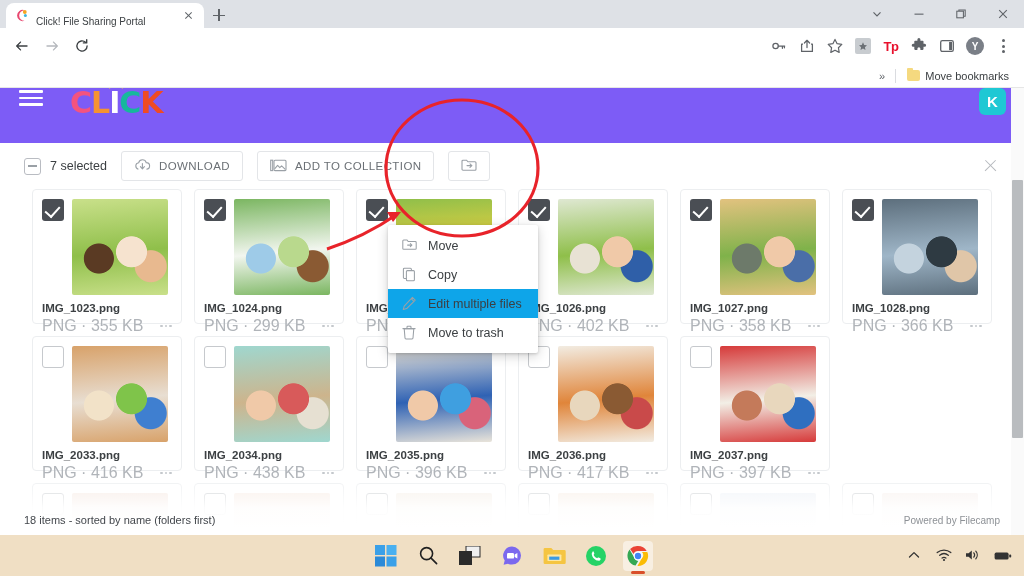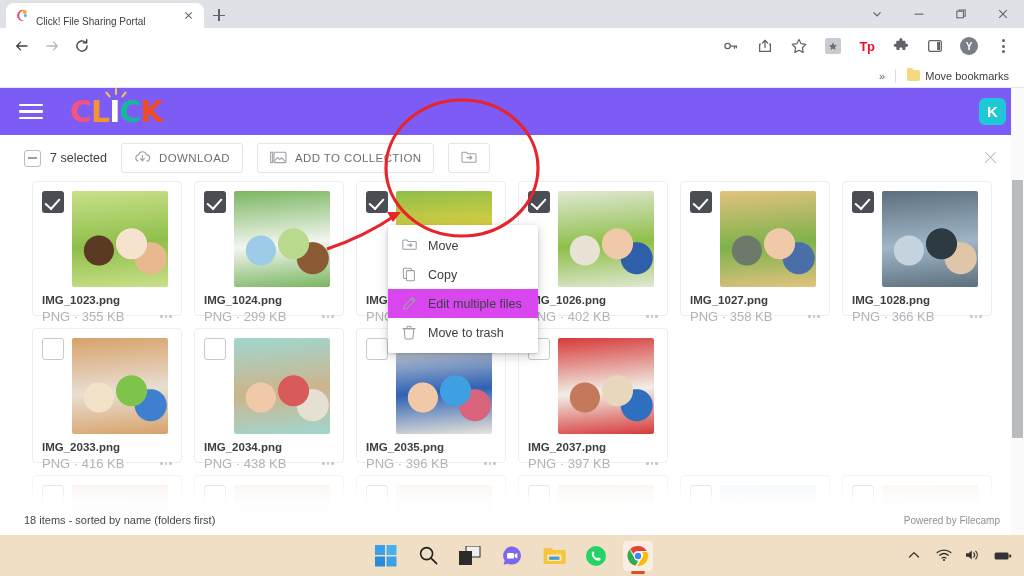--- a/index.html
+++ b/index.html
@@ -52,21 +52,21 @@
     display: flex; align-items: center; padding: 0 8px; gap: 2px;
   }
   .navbtn { width: 28px; height: 28px; position: relative; flex: 0 0 28px; }
   .navbtn svg { position: absolute; left: 50%; top: 50%; transform: translate(-50%,-50%); }
   .omnibox {
     flex: 1; height: 26px; background: #f1f3f4; border-radius: 13px;
     display: flex; align-items: center; padding: 0 12px; gap: 9px;
     margin: 0 6px 0 4px; max-width: 672px;
   }
   .omnibox .url { font-size: 12px; color: #202124; }
-  .tb-icons { display: flex; align-items: center; gap: 8px; margin-left: auto; }
+  .tb-icons { display: flex; align-items: center; gap: 2px; margin-left: auto; }
   .tbi { width: 26px; height: 26px; position: relative; flex: 0 0 26px; }
   .tbi svg { position: absolute; left: 50%; top: 50%; transform: translate(-50%,-50%); }
   .tbi-ext-box {
     position: absolute; left: 5px; top: 5px; width: 16px; height: 16px;
     background: #c8ccd0; border-radius: 2px;
   }
   .tbi-tp {
     position: absolute; left: 50%; top: 50%; transform: translate(-50%,-50%);
     font-size: 13px; font-weight: bold; color: #e8112d; letter-spacing: -0.5px;
   }
@@ -103,22 +103,22 @@
   .bm-folder-icon::before {
     content: ""; position: absolute; left: 0; top: -2.5px;
     width: 6px; height: 3px; background: #f5d97f; border-radius: 1px 1px 0 0;
   }
   .bm-label { font-size: 11px; color: #3c4043; }
 
   
   .page { position: absolute; left: 0; top: 88px; width: 1024px; height: 447px; background: #fff; overflow: hidden; }
 
   .apphdr {
-    height: 47px; background: #7d5cf6;
-    display: flex; align-items: center; padding: 0 18px;
+    height: 55px; background: #7d5cf6;
+    display: flex; align-items: flex-start; padding: 0 18px;
   }
   .burger { width: 26px; height: 20px; position: relative; flex: 0 0 26px; }
   .burger i { position: absolute; left: 1px; width: 24px; height: 2.5px; background: #fff; border-radius: 1px; }
   .burger i:nth-child(1) { top: 2px; }
   .burger i:nth-child(2) { top: 8.5px; }
   .burger i:nth-child(3) { top: 15px; }
   .logo {
     margin-left: 26px; position: relative; font-size: 30px; font-weight: 800;
     letter-spacing: -1px; line-height: 1; font-family: "DejaVu Sans", sans-serif;
   }
@@ -191,21 +191,21 @@
   }
   .thumb {
     position: absolute; left: 30px; top: 0; right: 4px; height: 96px;
     border-radius: 2px; overflow: hidden;
   }
   .card-name {
     font-size: 11.5px; color: #3c4043; font-weight: bold; margin-top: 7px;
     white-space: nowrap; overflow: hidden;
   }
   .card-meta-row { display: flex; align-items: center; margin-top: 3px; }
-  .card-meta { font-size: 13px; color: #b0b4b9; }
+  .card-meta { font-size: 16px; color: #b0b4b9; }
   .card-dots { margin-left: auto; display: flex; gap: 2px; }
   .card-dots i { width: 2.6px; height: 2.6px; background: #c4c8cc; border-radius: 50%; }
 
   .row3 { margin-top: 12px; }
   .fadeover {
     position: absolute; left: 0; right: 0; bottom: 0; height: 68px;
     background: linear-gradient(to bottom, rgba(255,255,255,0) 0%, rgba(255,255,255,0.93) 48%, #fff 78%);
     pointer-events: none; z-index: 5;
   }
 
@@ -224,21 +224,21 @@
   .dropdown {
     position: absolute; left: 388px; top: 137px; width: 150px;
     background: #fff; border-radius: 2px;
     box-shadow: 0 1px 3px rgba(0,0,0,0.16), 0 3px 12px rgba(0,0,0,0.18);
     padding: 6px 0; z-index: 20;
   }
   .ditem {
     height: 29px; display: flex; align-items: center; gap: 11px;
     padding: 0 14px; font-size: 12.5px; color: #3c4043;
   }
-  .ditem.hover { background: #d946ef; text-align: center; }
+  .ditem.hover { background: #0ea5e9; text-align: center; }
   .dicon { width: 15px; height: 15px; position: relative; flex: 0 0 15px; }
 
   
   .annot { position: absolute; left: 0; top: 0; width: 1024px; height: 447px; z-index: 30; pointer-events: none; }
 
   
   .taskbar {
     position: absolute; left: 0; bottom: 0; width: 1024px; height: 41px;
     background: #f0dfc4;
   }
@@ -559,20 +559,35 @@
             </div>
           </div>
           <div class="card">
             <div class="card-top">
               <div class="cb off"></div>
               <div class="thumb" style="background:radial-gradient(circle at 28% 62%, #f0c9a8 0 16%, transparent 17%),radial-gradient(circle at 62% 55%, #3f9fe0 0 19%, transparent 20%),radial-gradient(circle at 82% 70%, #d9637a 0 15%, transparent 16%),linear-gradient(175deg, #e9e4da 0%, #2f62b4 55%, #e9e4da 100%)"></div>
             </div>
             <div class="card-name">IMG_2035.png</div>
             <div class="card-meta-row">
               <span class="card-meta">PNG · 396 KB</span>
+              <span class="card-dots">
+                <i></i>
+                <i></i>
+                <i></i>
+              </span>
+            </div>
+          </div>
+          <div class="card">
+            <div class="card-top">
+              <div class="cb off"></div>
+              <div class="thumb" style="background:radial-gradient(circle at 28% 62%, #e8d7bd 0 16%, transparent 17%),radial-gradient(circle at 62% 55%, #8a5a33 0 19%, transparent 20%),radial-gradient(circle at 82% 70%, #c94a4a 0 15%, transparent 16%),linear-gradient(175deg, #f2ece2 0%, #e0853a 55%, #f2ece2 100%)"></div>
+            </div>
+            <div class="card-name">IMG_2036.png</div>
+            <div class="card-meta-row">
+              <span class="card-meta">PNG · 417 KB</span>
               <span class="card-dots">
                 <i></i>
                 <i></i>
                 <i></i>
               </span>
             </div>
           </div>
           <div class="card">
             <div class="card-top">
               <div class="cb off"></div>

